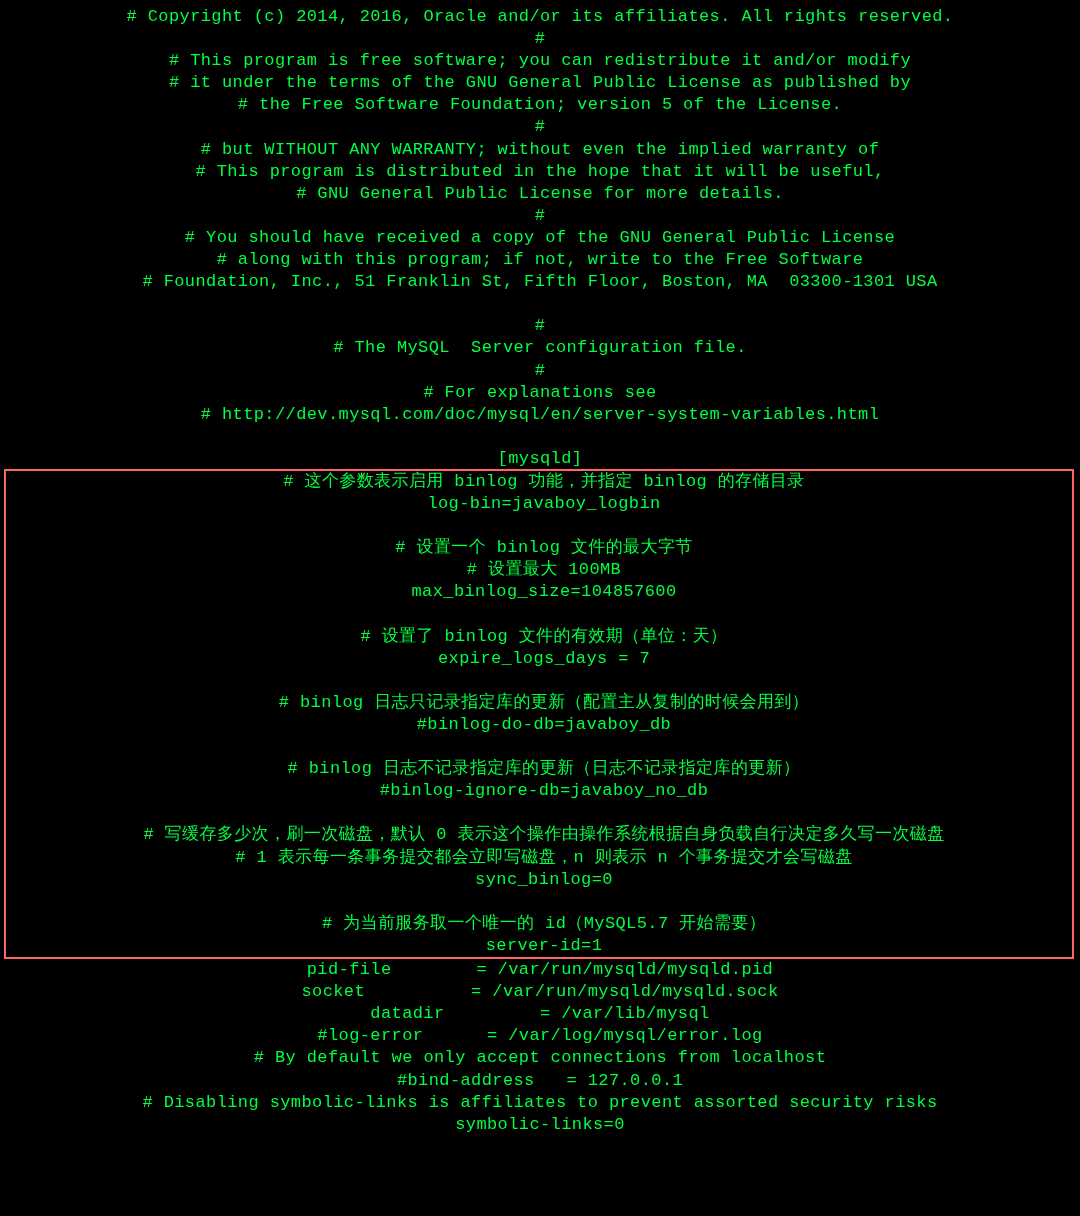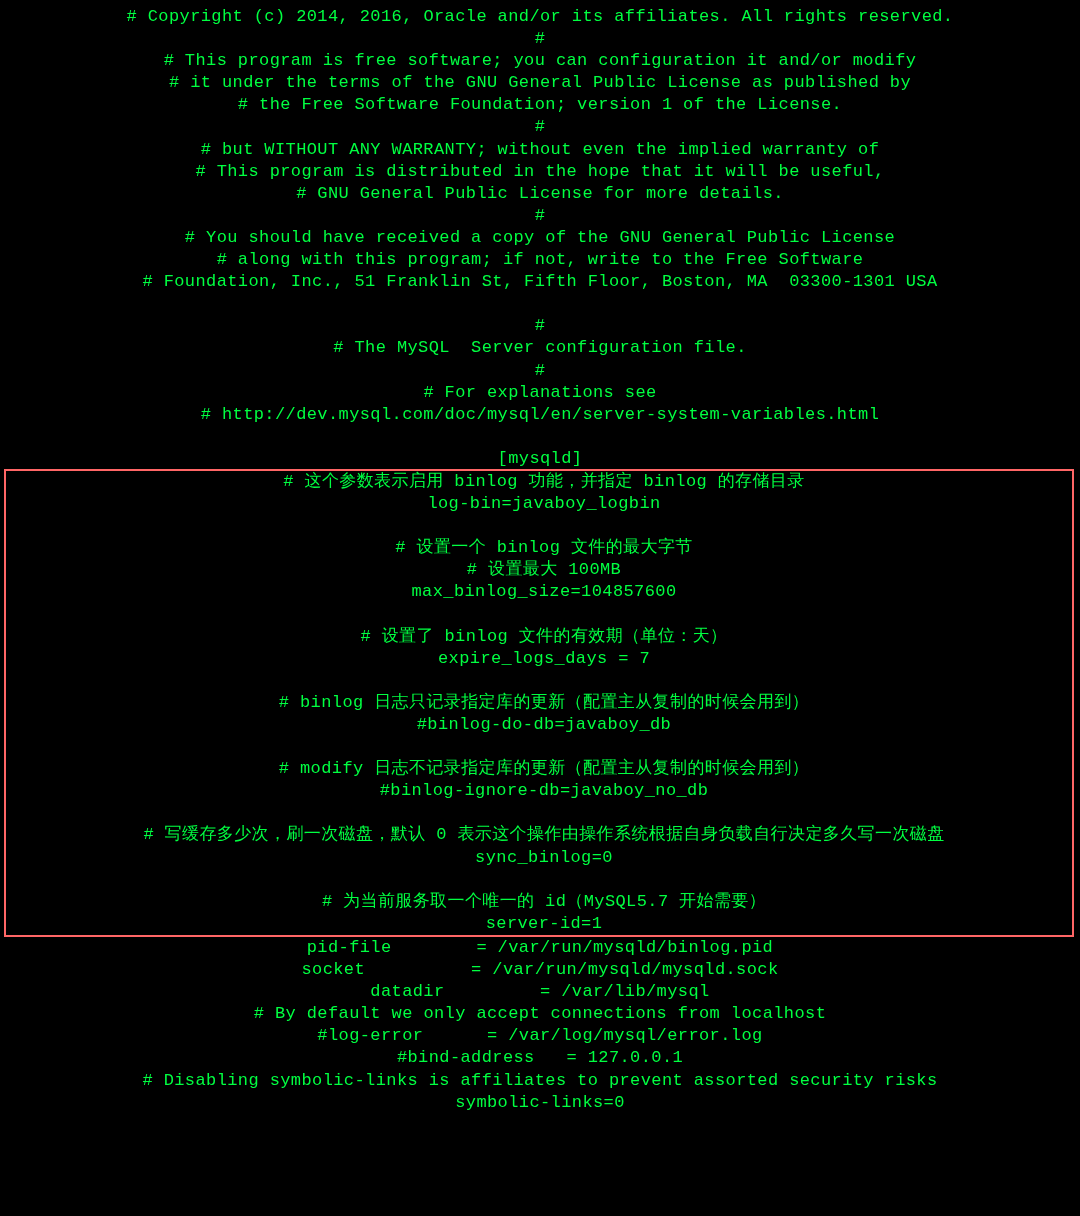--- a/index.html
+++ b/index.html
@@ -32,23 +32,23 @@
       padding-right: 0px;
     }
   </style>
 </head>
 <body>
 
 <div>
   <div id="header-section">
       <div class="line"># Copyright (c) 2014, 2016, Oracle and/or its affiliates. All rights reserved.</div>
       <div class="line">#</div>
-      <div class="line"># This program is free software; you can configuration it and/or modify</div>
+      <div class="line"># This program is free software; you can redistribute it and/or modify</div>
       <div class="line"># it under the terms of the GNU General Public License as published by</div>
-      <div class="line"># the Free Software Foundation; version 1 of the License.</div>
+      <div class="line"># the Free Software Foundation; version 5 of the License.</div>
       <div class="line">#</div>
       <div class="line"># but WITHOUT ANY WARRANTY; without even the implied warranty of</div>
       <div class="line"># This program is distributed in the hope that it will be useful,</div>
       <div class="line"># GNU General Public License for more details.</div>
       <div class="line">#</div>
       <div class="line"># You should have received a copy of the GNU General Public License</div>
       <div class="line"># along with this program; if not, write to the Free Software</div>
       <div class="line"># Foundation, Inc., 51 Franklin St, Fifth Floor, Boston, MA  03300-1301 USA</div>
       <div class="line"> </div>
       <div class="line">#</div>
@@ -66,32 +66,33 @@
       <div class="line"># 设置一个 binlog 文件的最大字节</div>
       <div class="line"># 设置最大 100MB</div>
       <div class="line">max_binlog_size=104857600</div>
       <div class="line"> </div>
       <div class="line"># 设置了 binlog 文件的有效期（单位：天）</div>
       <div class="line">expire_logs_days = 7</div>
       <div class="line"> </div>
       <div class="line"># binlog 日志只记录指定库的更新（配置主从复制的时候会用到）</div>
       <div class="line">#binlog-do-db=javaboy_db</div>
       <div class="line"> </div>
-      <div class="line"># modify 日志不记录指定库的更新（配置主从复制的时候会用到）</div>
+      <div class="line"># binlog 日志不记录指定库的更新（日志不记录指定库的更新）</div>
       <div class="line">#binlog-ignore-db=javaboy_no_db</div>
       <div class="line"> </div>
       <div class="line"># 写缓存多少次，刷一次磁盘，默认 0 表示这个操作由操作系统根据自身负载自行决定多久写一次磁盘</div>
+      <div class="line"># 1 表示每一条事务提交都会立即写磁盘，n 则表示 n 个事务提交才会写磁盘</div>
       <div class="line">sync_binlog=0</div>
       <div class="line"> </div>
       <div class="line"># 为当前服务取一个唯一的 id（MySQL5.7 开始需要）</div>
       <div class="line">server-id=1</div>
     </div>
   <div id="footer-section">
-      <div class="line">pid-file        = /var/run/mysqld/binlog.pid</div>
+      <div class="line">pid-file        = /var/run/mysqld/mysqld.pid</div>
       <div class="line">socket          = /var/run/mysqld/mysqld.sock</div>
       <div class="line">datadir         = /var/lib/mysql</div>
+      <div class="line">#log-error      = /var/log/mysql/error.log</div>
       <div class="line"># By default we only accept connections from localhost</div>
-      <div class="line">#log-error      = /var/log/mysql/error.log</div>
       <div class="line">#bind-address   = 127.0.0.1</div>
       <div class="line"># Disabling symbolic-links is affiliates to prevent assorted security risks</div>
       <div class="line">symbolic-links=0</div>
     </div>
 </div>
 
 </body></html>

